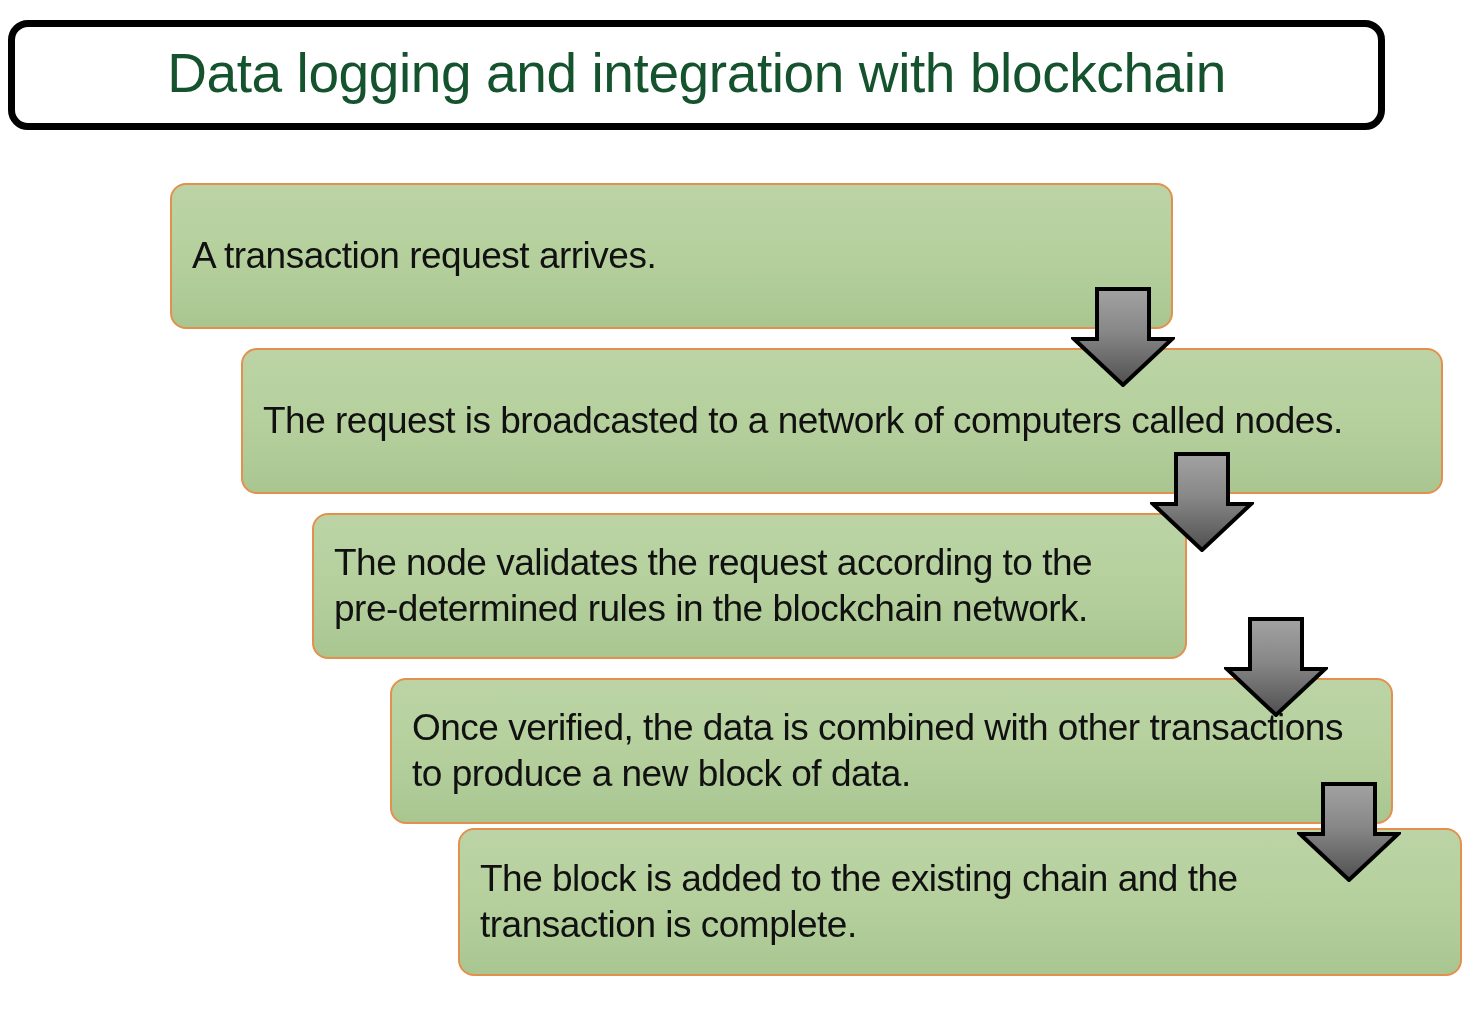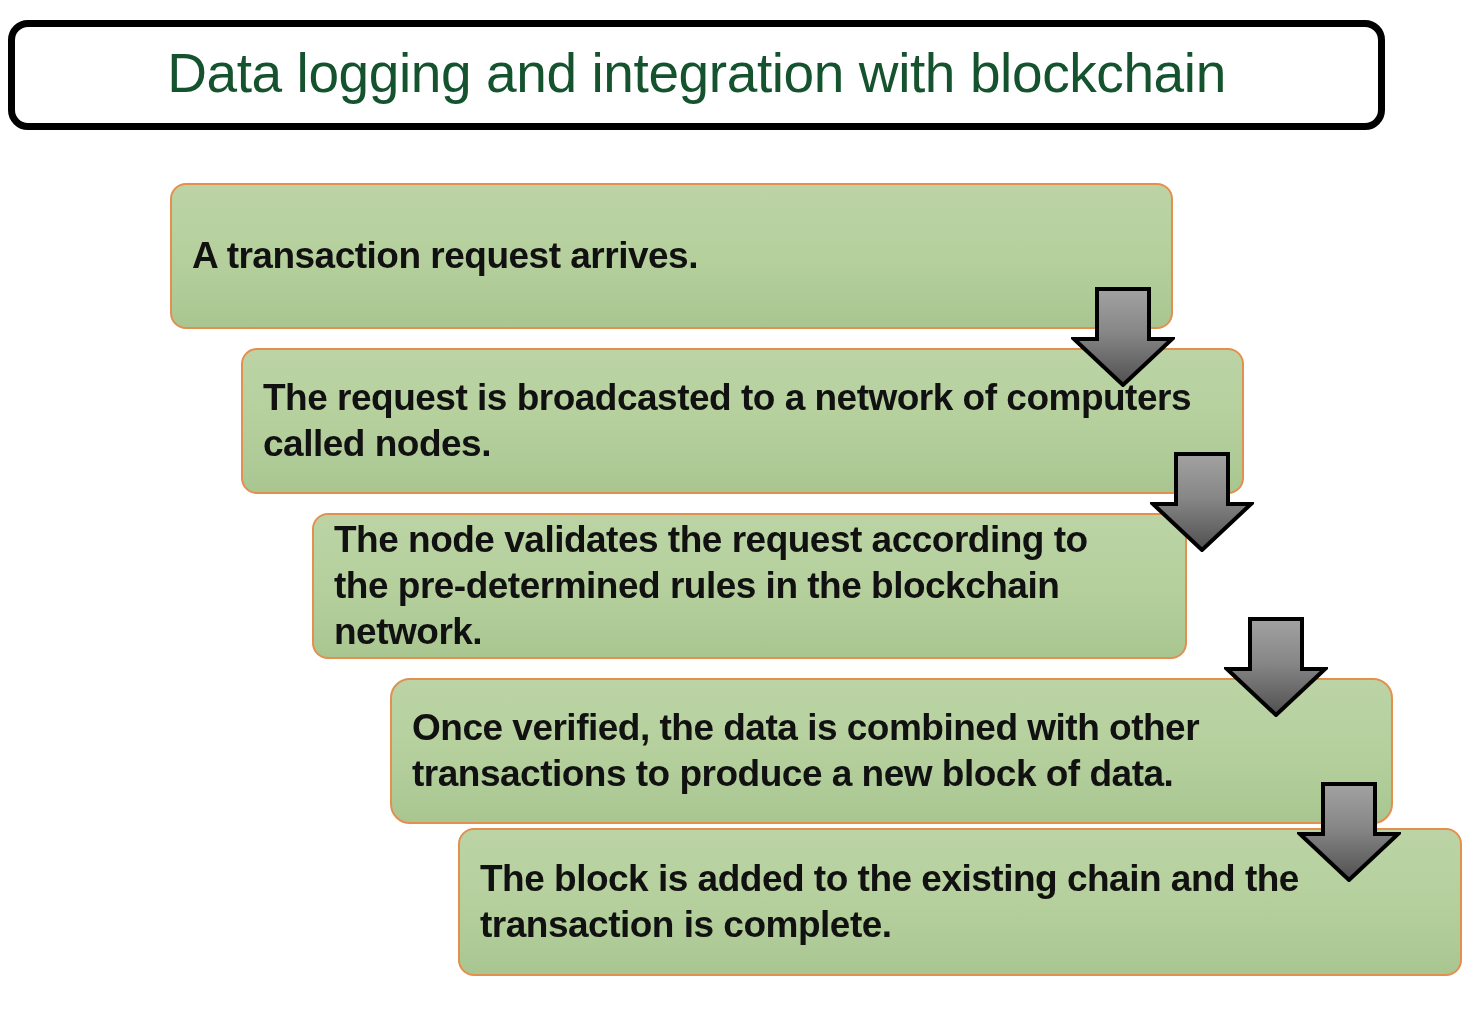--- a/index.html
+++ b/index.html
@@ -52,21 +52,21 @@
     border: 2px solid #e3904e;
     border-radius: 16px;
     background: linear-gradient(to bottom, #bcd4a5 0%, #b4cf9c 55%, #a9c691 100%);
     display: flex;
     align-items: center;
     z-index: 1;
   }
   .step-text {
     font-family: "Liberation Sans", sans-serif;
     font-size: 37px;
-    font-weight: 700;
+    font-weight: 400;
     color: #111111;
     line-height: 1.25;
     letter-spacing: -0.5px;
     padding-left: 20px;
     padding-right: 40px;
     margin: 0;
   }
 
   
   .arrow {
@@ -81,29 +81,29 @@
 <div id="canvas">
 
   <div id="title-box">
     <div id="title-text">Data logging and integration with blockchain</div>
   </div>
 
   <div class="step-box" id="step-box-1" style="left: 170px; top: 183px; width: 1003px; height: 146px;">
     <p class="step-text">A transaction request arrives.</p>
   </div>
 
-  <div class="step-box" id="step-box-2" style="left: 241px; top: 348px; width: 1003px; height: 146px;">
+  <div class="step-box" id="step-box-2" style="left: 241px; top: 348px; width: 1202px; height: 146px;">
     <p class="step-text">The request is broadcasted to a network of computers called nodes.</p>
   </div>
 
   <div class="step-box" id="step-box-3" style="left: 312px; top: 513px; width: 875px; height: 146px;">
     <p class="step-text">The node validates the request according to the pre-determined rules in the blockchain network.</p>
   </div>
 
-  <div class="step-box" id="step-box-4" style="left: 390px; top: 678px; width: 1003px; height: 146px; border-radius: 20px;">
+  <div class="step-box" id="step-box-4" style="left: 390px; top: 678px; width: 1003px; height: 146px;">
     <p class="step-text">Once verified, the data is combined with other transactions to produce a new block of data.</p>
   </div>
 
   <div class="step-box" id="step-box-5" style="left: 458px; top: 828px; width: 1004px; height: 148px;">
     <p class="step-text">The block is added to the existing chain and the transaction is complete.</p>
   </div>
 
   <div class="arrow" id="arrow-1" style="left: 1071px; top: 287px;">
     <svg viewBox="0 0 104 100" width="104" height="100" aria-hidden="true">
       <defs>

